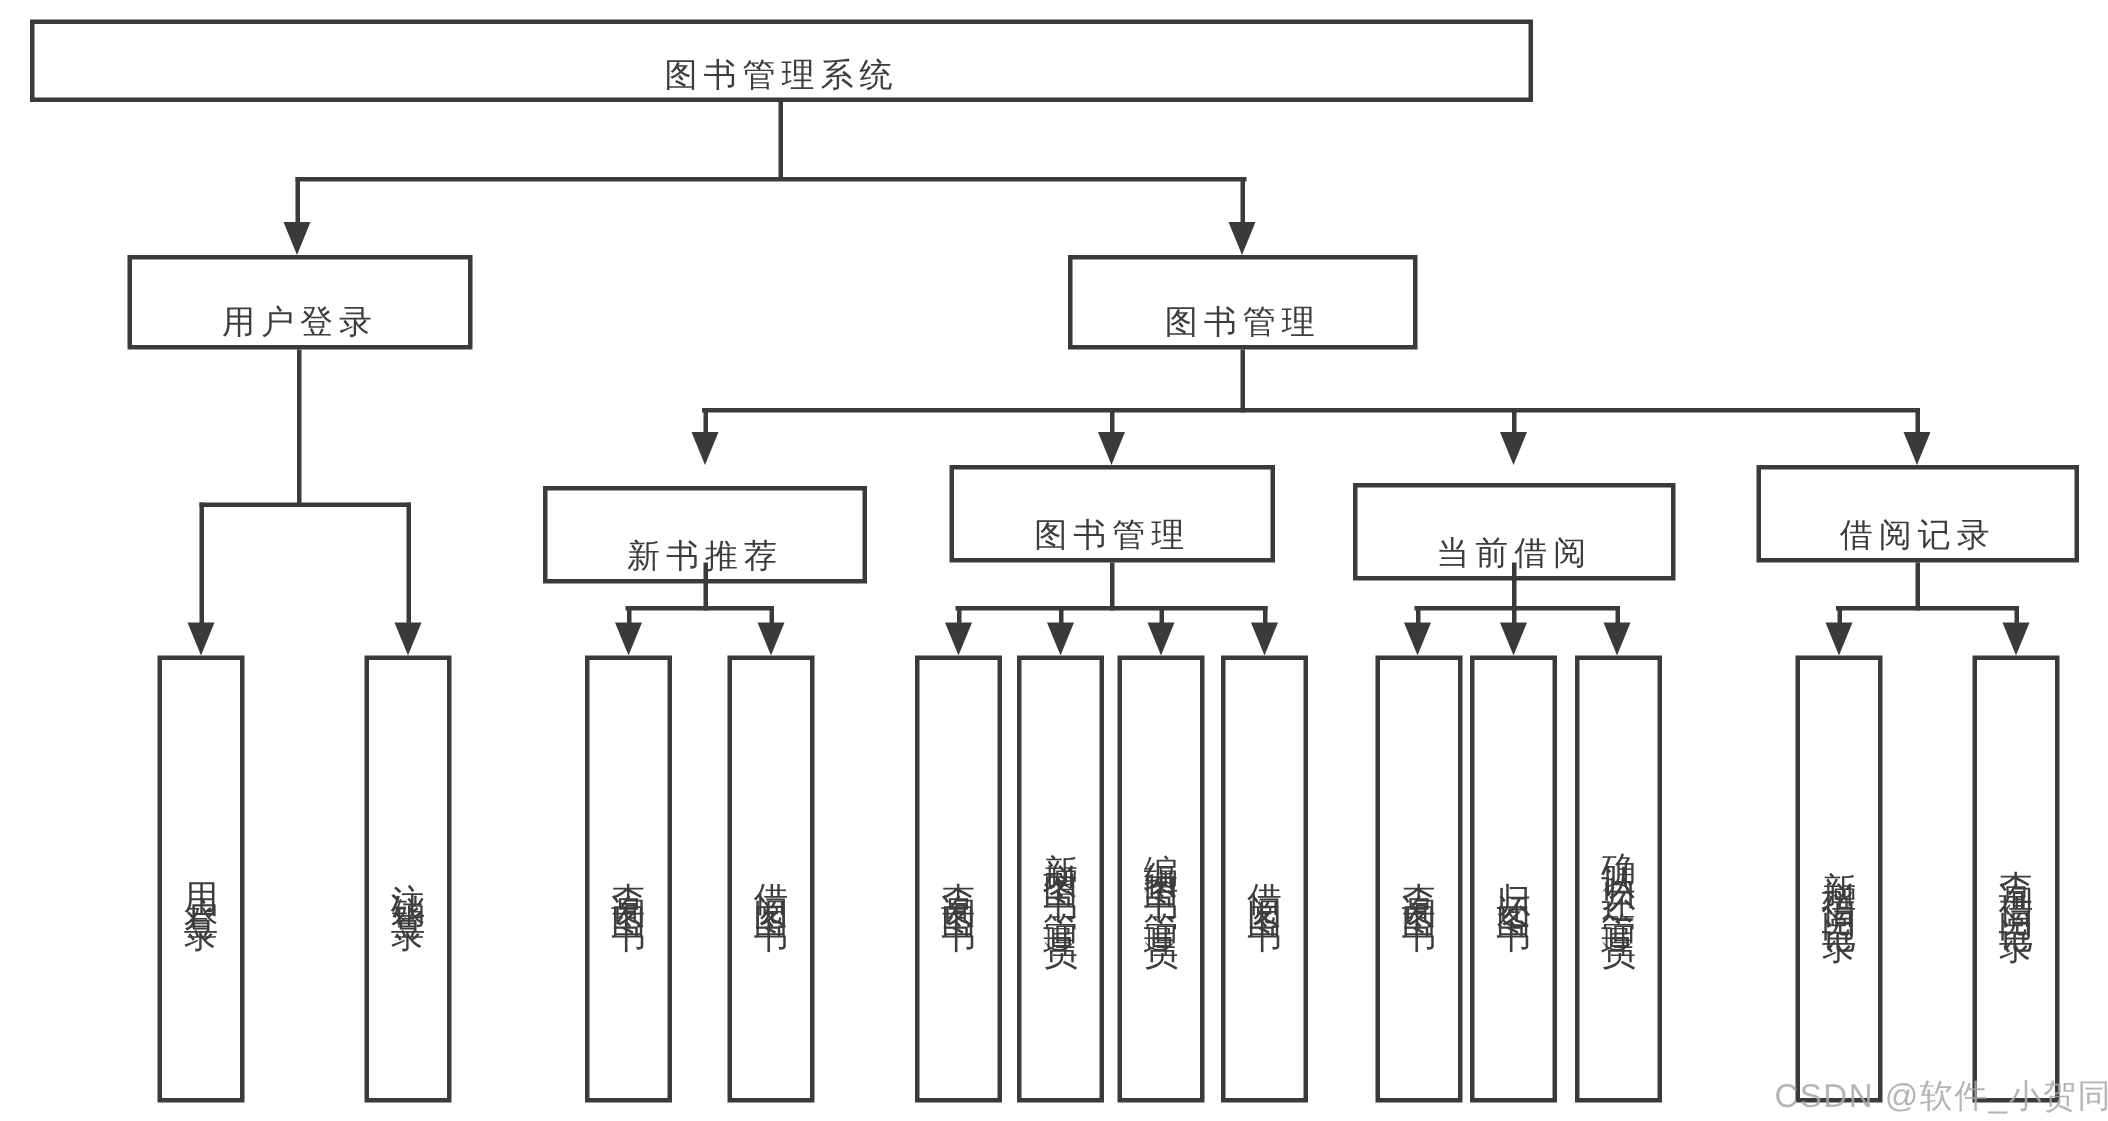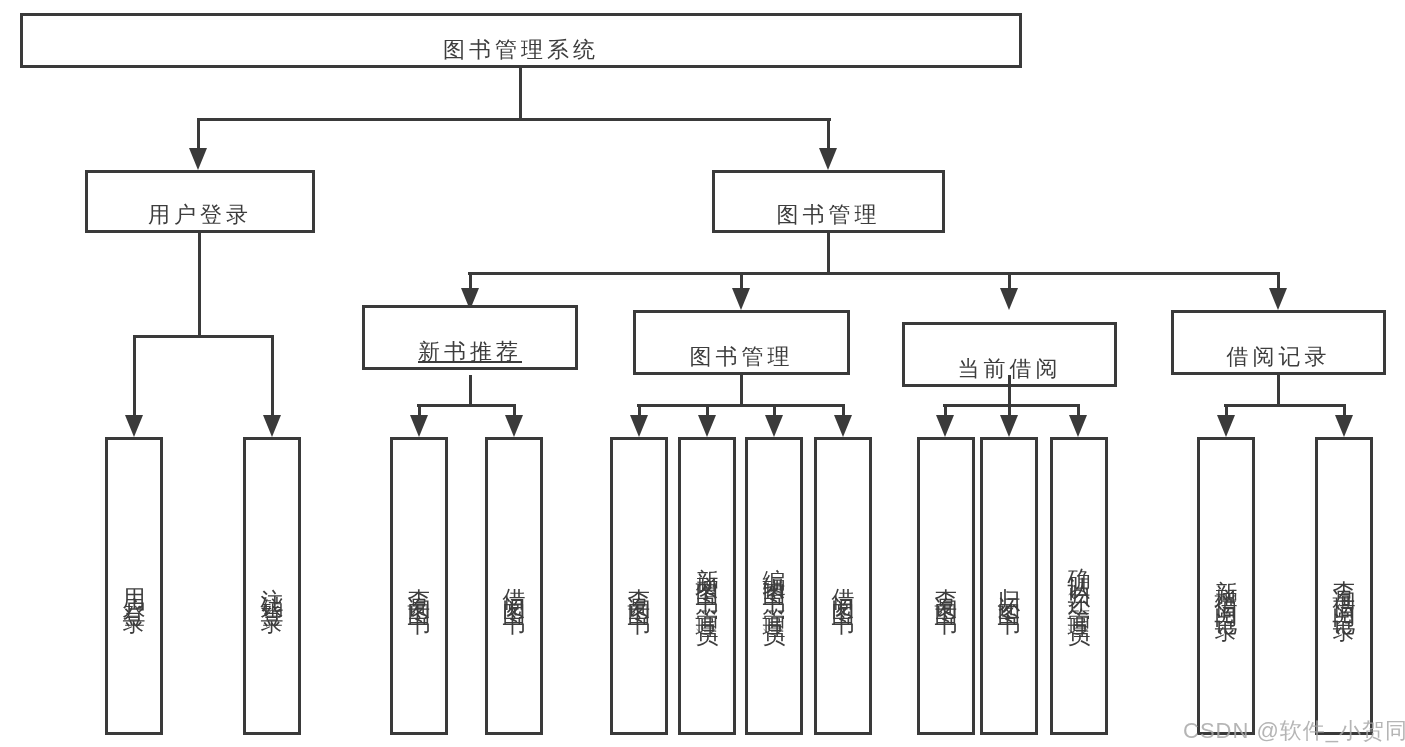--- a/index.html
+++ b/index.html
@@ -93,21 +93,21 @@
   <div class="hline" style="left:468px;top:272px;width:812px;"></div>
   <div class="vline" style="left:469px;top:272px;height:18px;"></div>
   <div class="arrow" style="left:461px;top:288px;"></div>
   <div class="vline" style="left:740px;top:272px;height:18px;"></div>
   <div class="arrow" style="left:732px;top:288px;"></div>
   <div class="vline" style="left:1008px;top:272px;height:18px;"></div>
   <div class="arrow" style="left:1000px;top:288px;"></div>
   <div class="vline" style="left:1277px;top:272px;height:18px;"></div>
   <div class="arrow" style="left:1269px;top:288px;"></div>
 
-  <div class="box" style="left:362px;top:305px;width:216px;height:65px;text-decoration:underline;">
+  <div class="box" style="left:362px;top:324px;width:216px;height:65px;">
     <span>新书推荐</span>
   </div>
   <div class="box" style="left:633px;top:310px;width:217px;height:65px;">
     <span>图书管理</span>
   </div>
   <div class="box" style="left:902px;top:310px;width:215px;height:65px;margin-top:12px;">
     <span>当前借阅</span>
   </div>
   <div class="box" style="left:1171px;top:310px;width:215px;height:65px;">
     <span>借阅记录</span>

